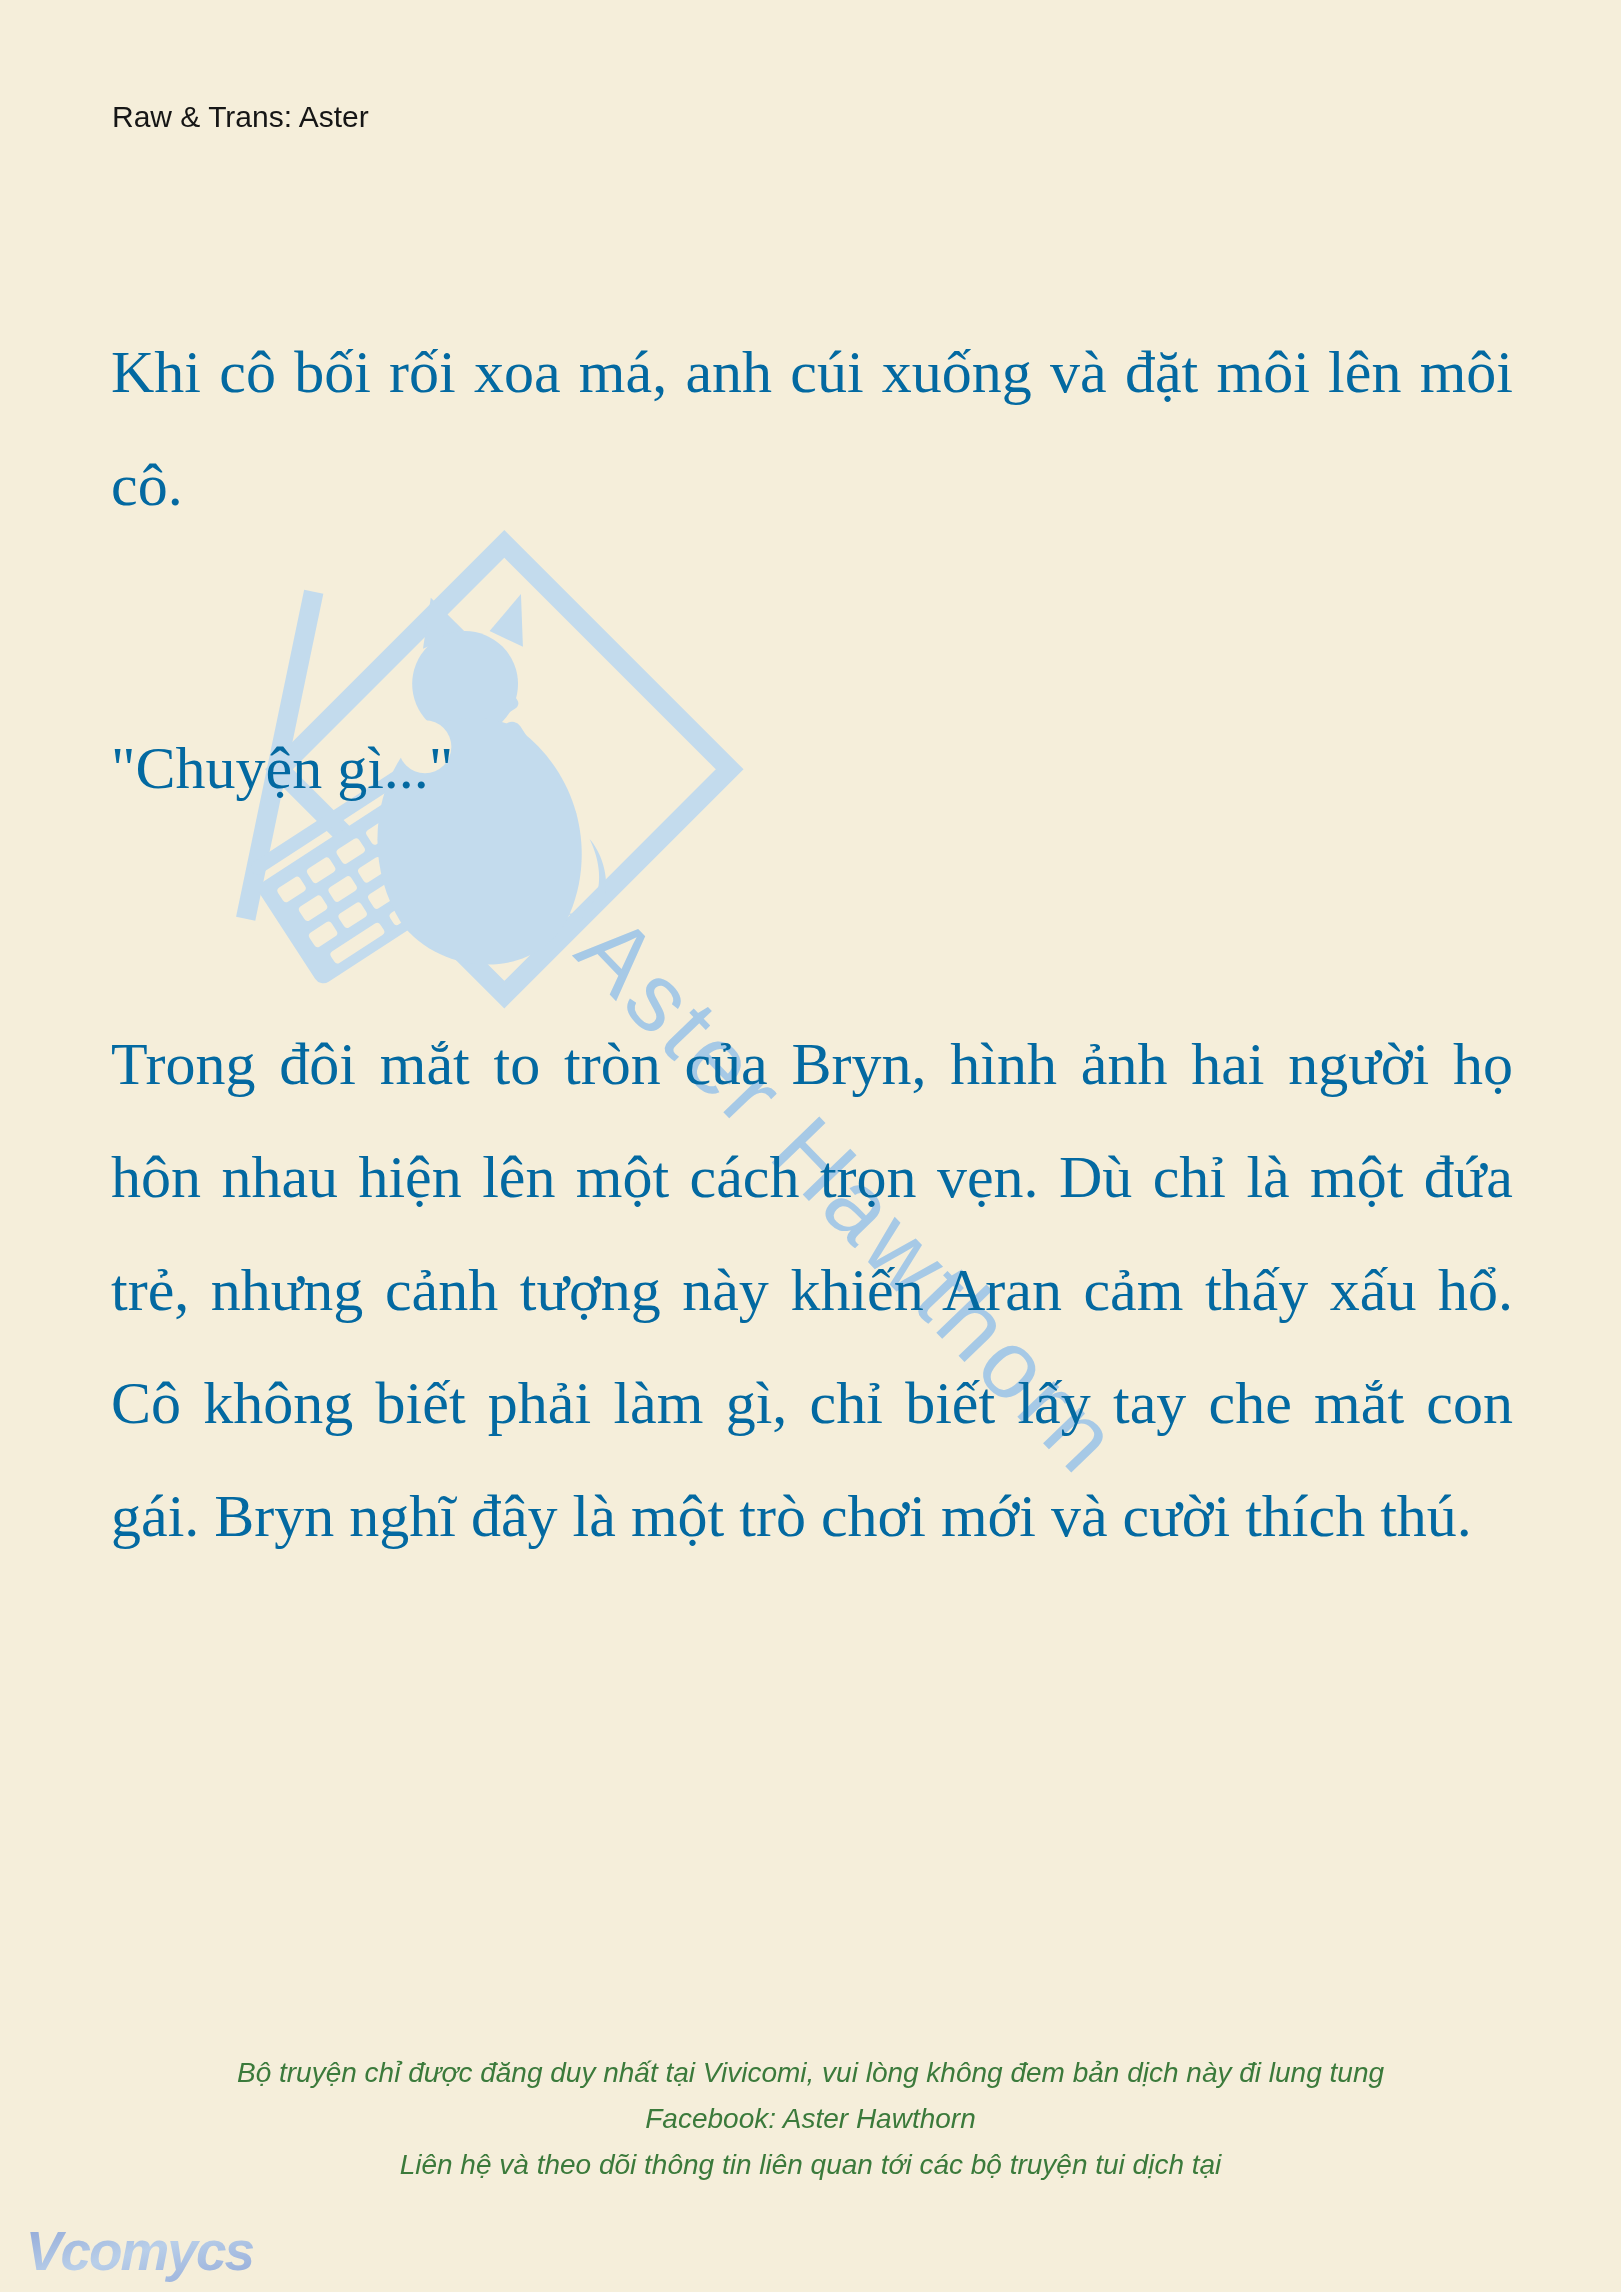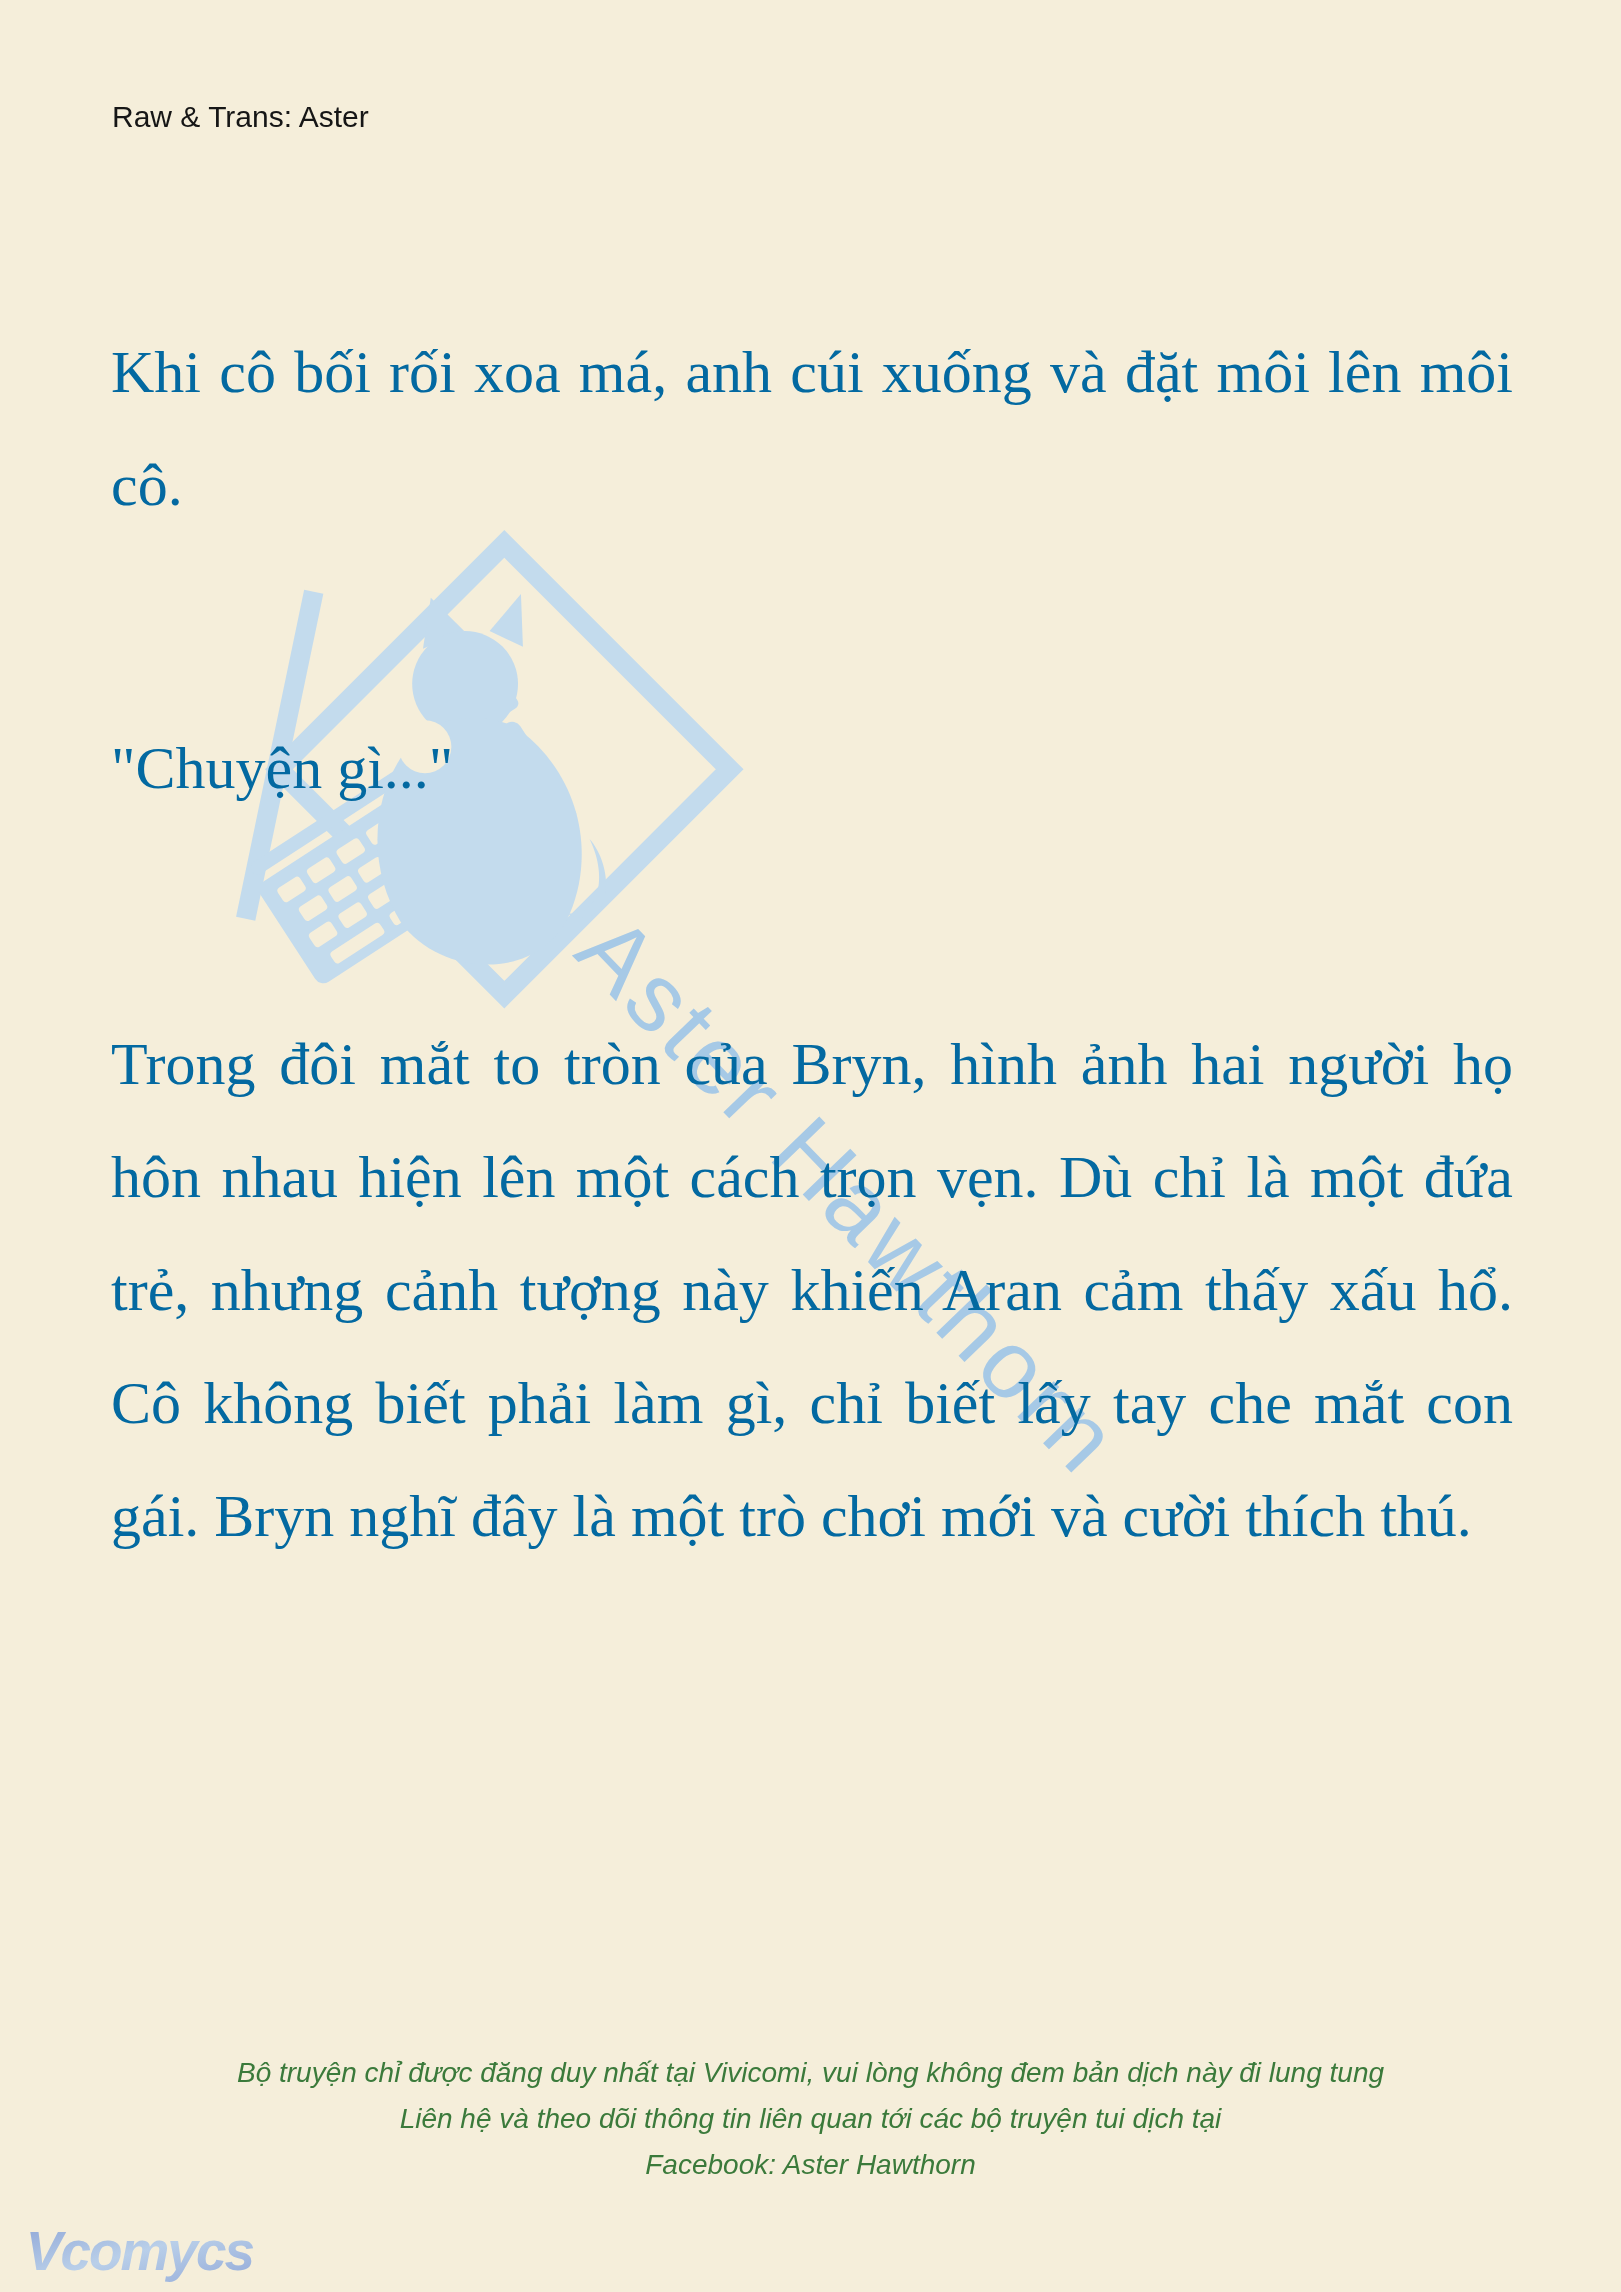--- a/index.html
+++ b/index.html
@@ -134,22 +134,22 @@
   <div class="credit">Raw &amp; Trans: Aster</div>
 
   <div class="para p1">Khi cô bối rối xoa má, anh cúi xuống và đặt môi lên môi cô.</div>
 
   <div class="para quote">"Chuyện gì..."</div>
 
   <div class="para p2">Trong đôi mắt to tròn của Bryn, hình ảnh hai người họ hôn nhau hiện lên một cách trọn vẹn. Dù chỉ là một đứa trẻ, nhưng cảnh tượng này khiến Aran cảm thấy xấu hổ. Cô không biết phải làm gì, chỉ biết lấy tay che mắt con gái. Bryn nghĩ đây là một trò chơi mới và cười thích thú.</div>
 
   <div class="footer">
     <div>Bộ truyện chỉ được đăng duy nhất tại Vivicomi, vui lòng không đem bản dịch này đi lung tung</div>
+    <div>Facebook: Aster Hawthorn</div>
     <div>Liên hệ và theo dõi thông tin liên quan tới các bộ truyện tui dịch tại</div>
-    <div>Facebook: Aster Hawthorn</div>
   </div>
 
   <svg class="brand-logo" viewBox="0 0 300 100">
     <defs>
       <linearGradient id="vclg" x1="0" y1="0" x2="1" y2="1">
         <stop offset="0" stop-color="#8fa6d6"></stop>
         <stop offset="0.5" stop-color="#b9cfe9"></stop>
         <stop offset="1" stop-color="#93aad8"></stop>
       </linearGradient>
     </defs>

